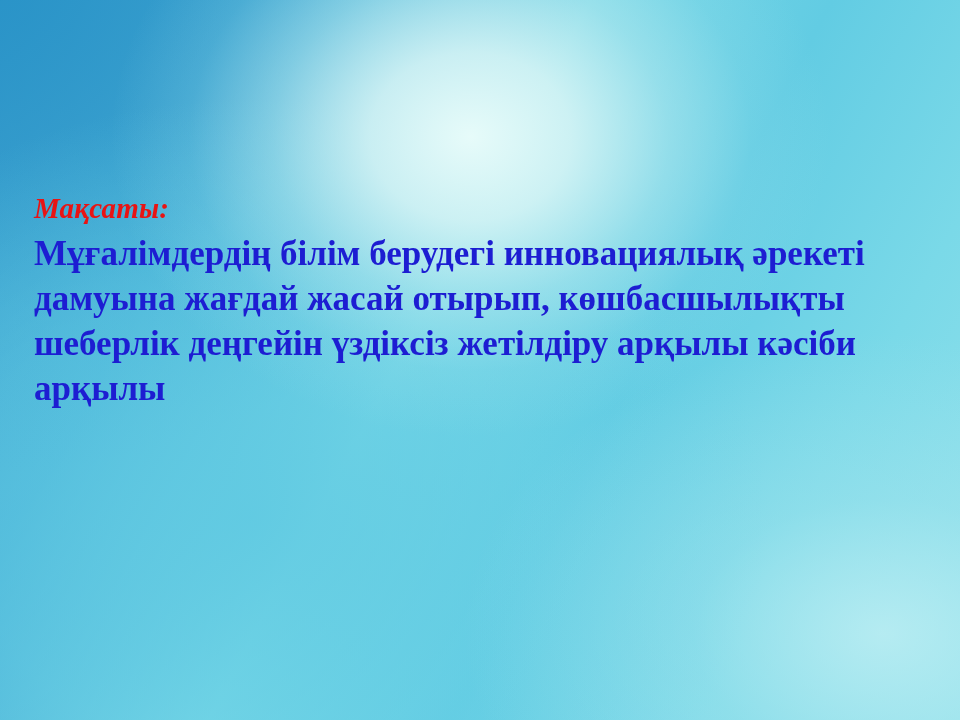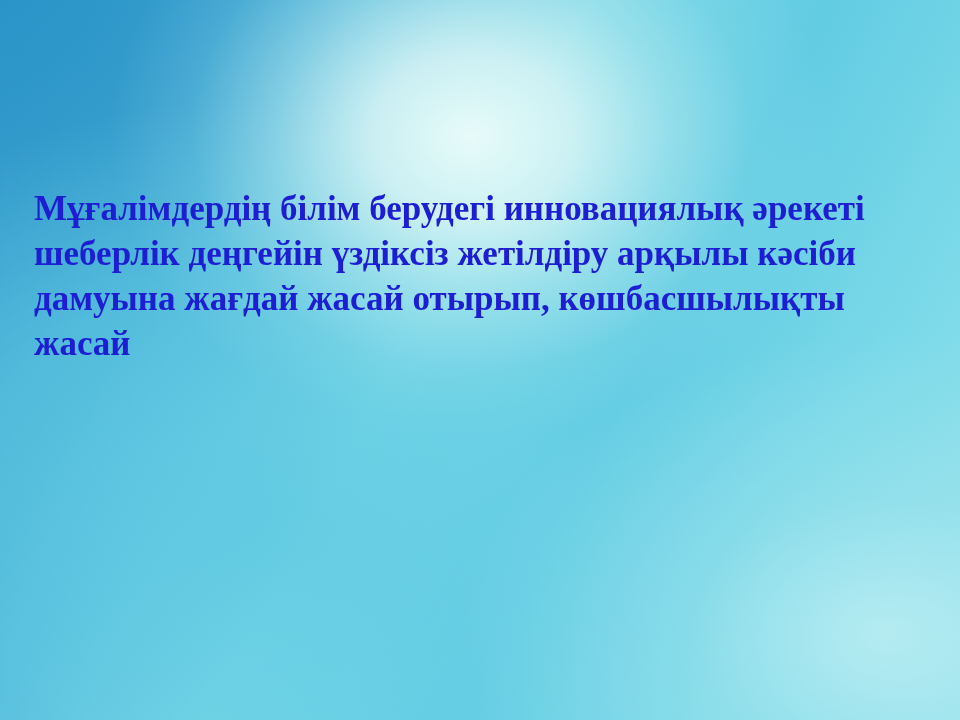--- a/index.html
+++ b/index.html
@@ -72,25 +72,26 @@
     letter-spacing: 0px;
   }
 </style>
 </head>
 <body>
 
 <div id="slide">
 
   <div id="text-block">
 
+    <div class="heading">Мақсаты:</div>
 
     <div class="body-line">Мұғалімдердің білім берудегі инновациялық әрекеті</div>
 
 
+    <div class="body-line">дамуына жағдай жасай отырып, көшбасшылықты</div>
+
     <div class="body-line">шеберлік деңгейін үздіксіз жетілдіру арқылы кәсіби</div>
 
-    <div class="body-line">дамуына жағдай жасай отырып, көшбасшылықты</div>
-
-    <div class="body-line">жасай</div>
+    <div class="body-line">арқылы</div>
 
   </div>
 
 </div>
 
 </body></html>

